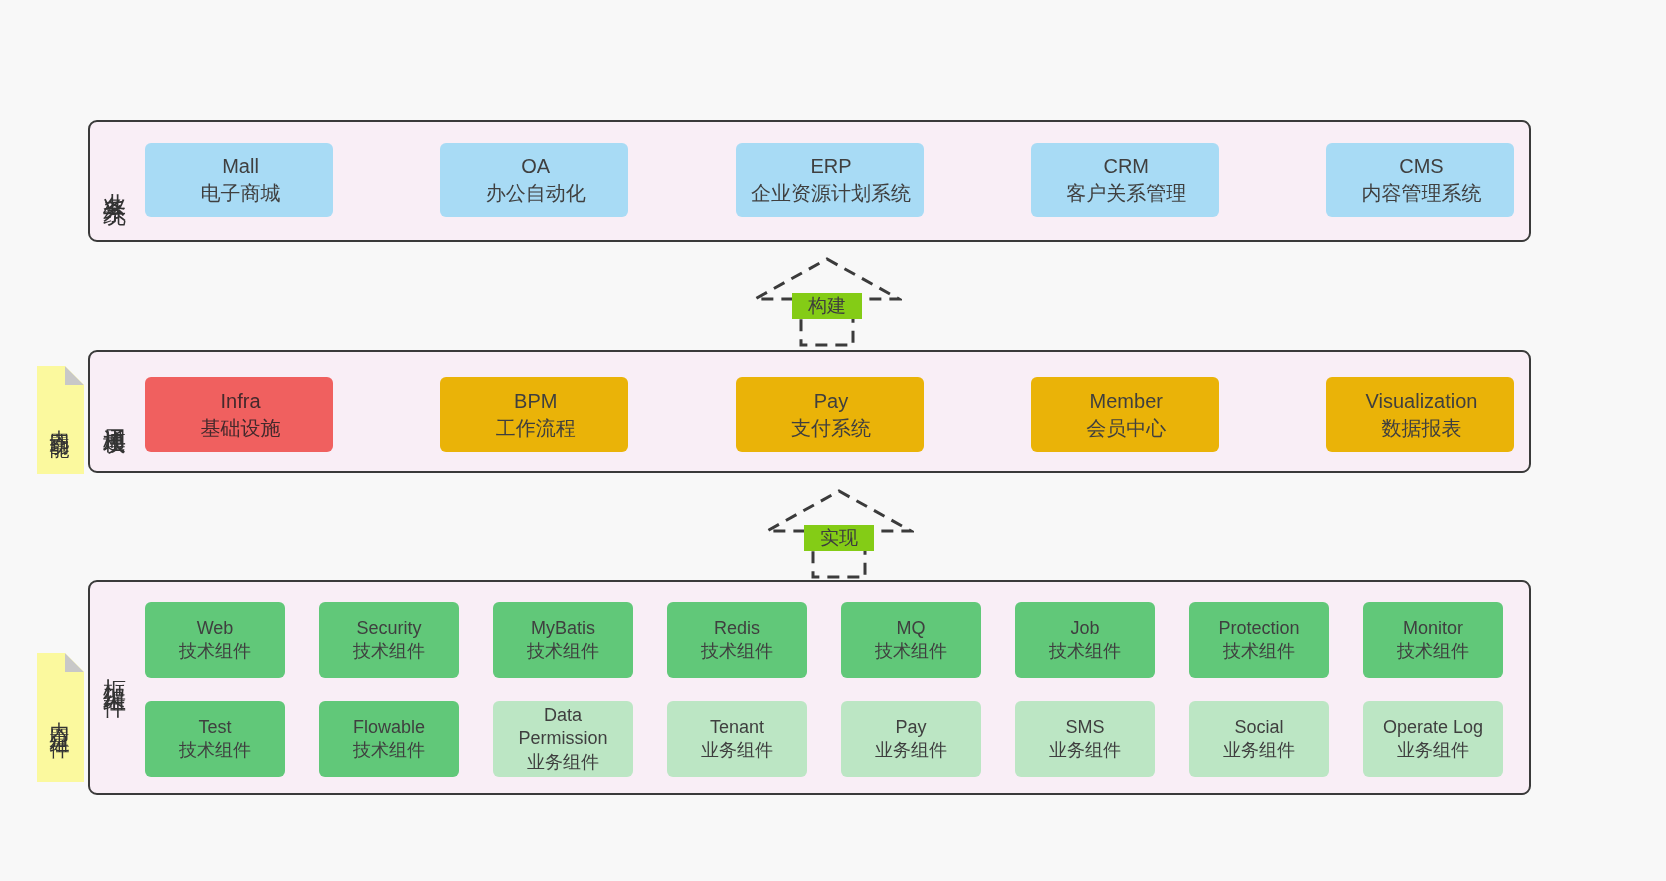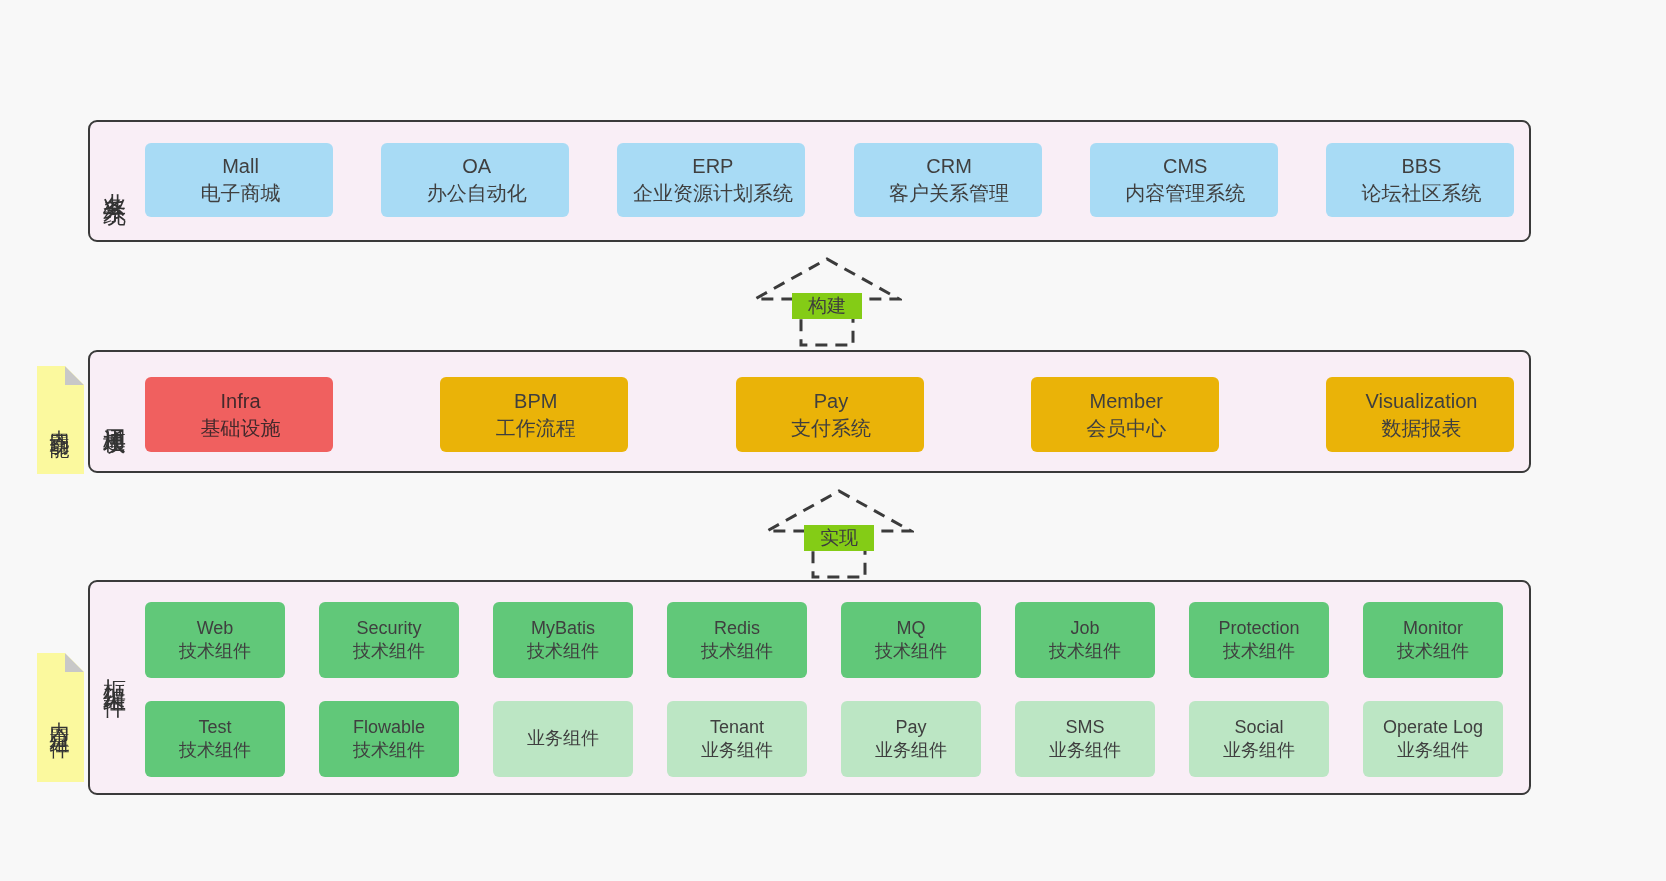--- a/index.html
+++ b/index.html
@@ -73,24 +73,20 @@
         <span class="ln">企业资源计划系统</span>
       </div>
       <div class="box w6 blue">
         <span class="ln">CRM</span>
         <span class="ln">客户关系管理</span>
       </div>
       <div class="box w6 blue">
         <span class="ln">CMS</span>
         <span class="ln">内容管理系统</span>
       </div>
-      <div class="box w6 blue">
-        <span class="ln">BBS</span>
-        <span class="ln">论坛社区系统</span>
-      </div>
     </div>
   </div>
 
   <div class="arrow" id="arrow-build">
     <svg width="150" height="92" viewBox="0 0 150 92">
       <polygon points="75,3 147,43 101,43 101,89 49,89 49,43 3,43" fill="none" stroke="#3b3b3b" stroke-width="3" stroke-dasharray="12 8"></polygon>
     </svg>
     <div class="arrow-label">构建</div>
   </div>
 
@@ -174,20 +170,21 @@
     <div class="boxrow row-fw2">
       <div class="box w8 gdark">
         <span class="ln">Test</span>
         <span class="ln">技术组件</span>
       </div>
       <div class="box w8 gdark">
         <span class="ln">Flowable</span>
         <span class="ln">技术组件</span>
       </div>
       <div class="box w8 glight">
+        <span class="ln">Data Permission</span>
         <span class="ln">业务组件</span>
       </div>
       <div class="box w8 glight">
         <span class="ln">Tenant</span>
         <span class="ln">业务组件</span>
       </div>
       <div class="box w8 glight">
         <span class="ln">Pay</span>
         <span class="ln">业务组件</span>
       </div>

